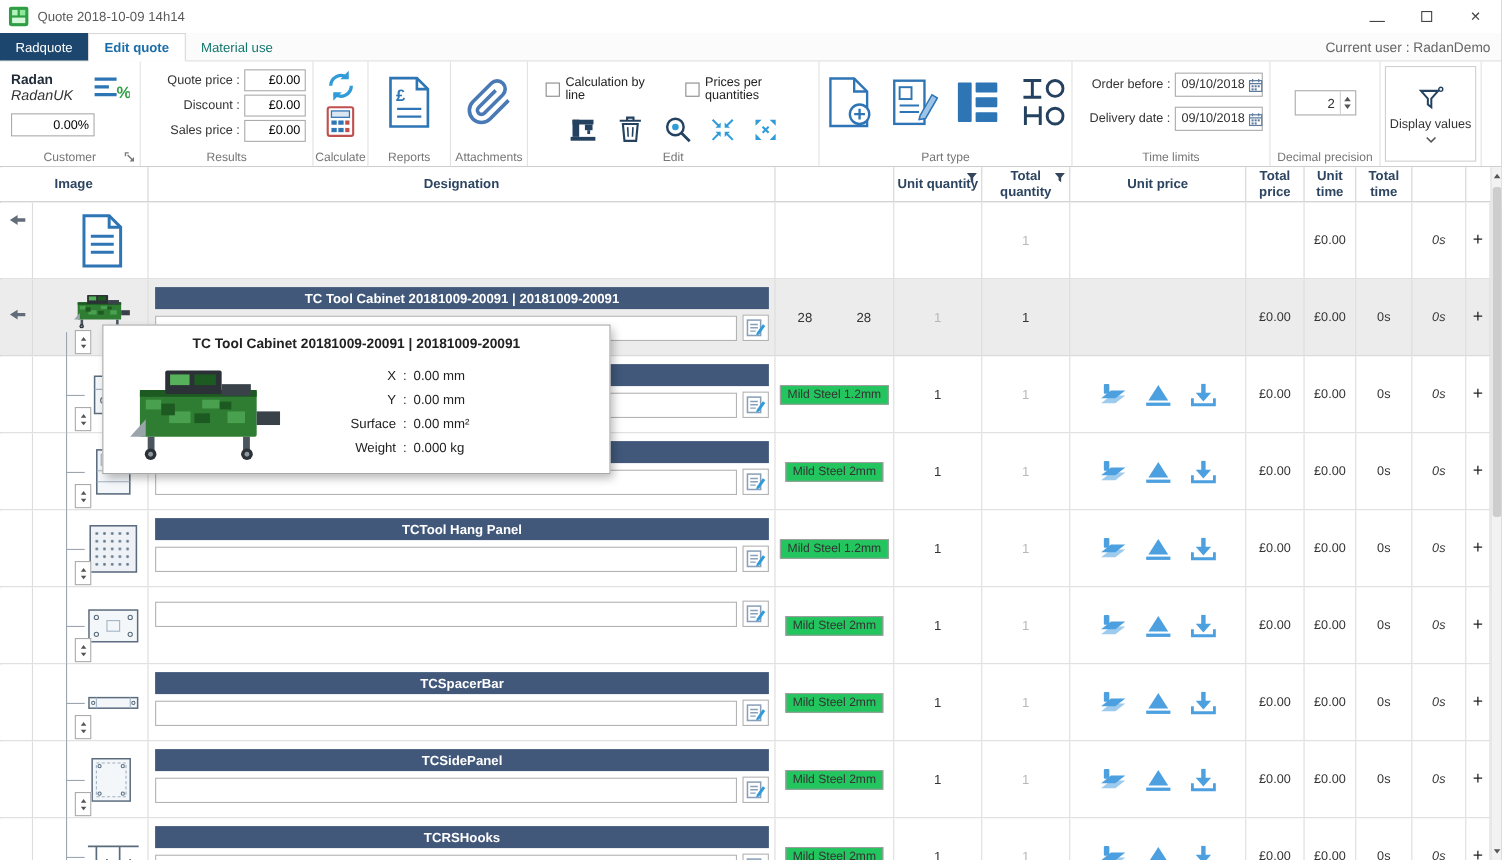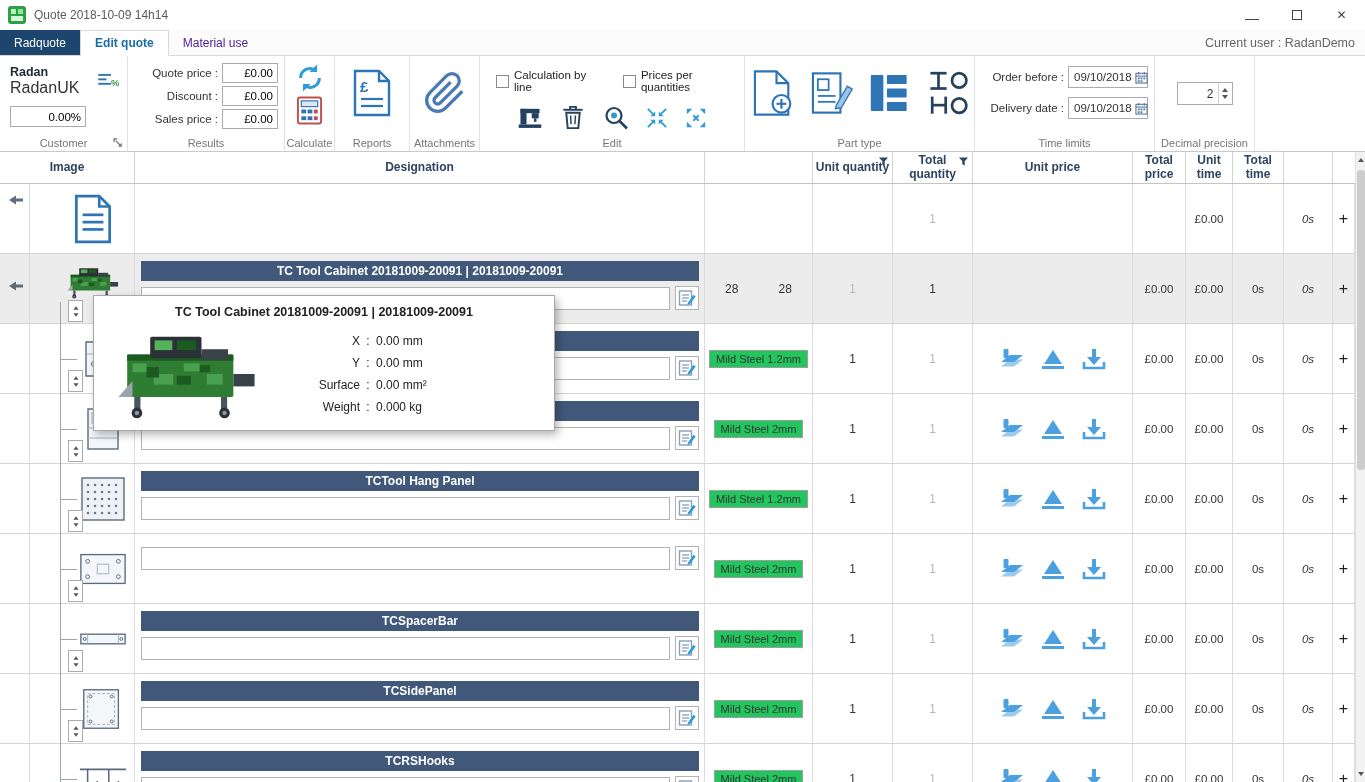--- a/index.html
+++ b/index.html
@@ -15,33 +15,33 @@
   .titlebar { height:30px; display:flex; align-items:center; padding-left:8px; background:#fff; position:relative; }
   .app-ic { width:18px; height:18px; margin-right:8px; }
   .title-text { color:#5a5a5a; font-size:12px; }
   .win-btns { position:absolute; right:1px; top:1px; display:flex; height:28px; }
   .win-btn { width:45px; display:flex; align-items:center; justify-content:center; color:#444; font-size:12px; cursor:default; }
   .wb-min { width:14px; border-bottom:1px solid #444; height:1px; display:inline-block; margin-top:8px; }
   .wb-max { width:10px; height:10px; border:1px solid #444; display:inline-block; }
 
   
   .tabbar { height:26px; display:flex; align-items:stretch; background:#fbfbfb; border-bottom:1px solid #d8d8d8; }
-  .tab { display:flex; align-items:center; padding:0 14px; font-size:12px; color:#4c1d95; }
+  .tab { display:flex; align-items:center; padding:0 14px; font-size:12px; color:#0f766e; }
   .tab.dark { background:#1d466e; color:#fff; }
   .tab.active { background:#fff; border:1px solid #d8d8d8; border-bottom:1px solid #fff; margin-bottom:-1px; color:#1a6da8; font-weight:bold; }
   .current-user { margin-left:auto; align-self:center; padding-right:10px; color:#666; font-size:12.5px; }
 
   
   .ribbon { height:96px; display:flex; background:#fff; border-bottom:1px solid #c9c9c9; }
   .group { position:relative; border-right:1px solid #e2e2e2; padding:5px 6px 16px 6px; }
   .group-label { position:absolute; bottom:2px; left:0; right:0; text-align:center; font-size:11px; color:#767676; white-space:nowrap; }
   .g-customer { width:128px; }
   .cust-row { display:flex; align-items:flex-start; gap:18px; padding:4px 2px 0 4px; }
   .cust-name { font-weight:bold; color:#1f2a36; font-size:12.5px; }
-  .cust-acc { color:#333; font-size:16px; }
+  .cust-acc { color:#333; font-size:13px;font-style:italic; }
   .i-pct { width:34px; height:26px; margin-top:2px; }
   .cust-pct-box { width:76px; height:21px; border:1px solid #ababab; font-size:11.5px; text-align:right; padding:0 4px; margin:9px 0 0 4px; background:#fff; }
   .launcher { position:absolute; right:4px; bottom:3px; width:10px; height:10px; }
 
   .g-results { width:157px; padding-top:7px; }
   .res-row { display:flex; align-items:center; margin-bottom:3px; }
   .res-label { flex:1; text-align:right; padding-right:4px; font-size:11.5px; color:#333; }
   .res-box { width:56px; height:20px; border:1px solid #ababab; font-size:11.5px; text-align:right; padding:0 4px; background:#fff; font-family:inherit; }
 
   .big-btn { display:flex; flex-direction:column; align-items:center; justify-content:flex-start; height:100%; padding-top:2px; gap:3px; cursor:default; }
@@ -444,20 +444,36 @@
     <div class="spinbox">
       <span class="val">2</span>
       <span class="spin-arrows">
           <i class="tri-up"></i>
           <i class="tri-dn"></i>
         </span>
     </div>
     <div class="group-label">Decimal precision</div>
   </div>
 
+  <div class="group g-display">
+    <div class="display-btn">
+      <span class="i-dispfilter" data-icon="display-filter-icon">
+          <svg viewBox="0 0 26 26">
+            <path d="M3 5h17l-6.8 7.6V21l-3.4-2.6v-5.8z" fill="none" stroke="#24425f" stroke-width="2"></path>
+            <circle cx="22.5" cy="3.5" r="2" fill="none" stroke="#24425f" stroke-width="1.4"></circle>
+          </svg>
+        </span>
+      <span class="disp-label">Display values</span>
+      <span class="i-chev" data-icon="chevron-down-icon">
+          <svg viewBox="0 0 10 6">
+            <path d="M1 1l4 4 4-4" fill="none" stroke="#555" stroke-width="1.4"></path>
+          </svg>
+        </span>
+    </div>
+  </div>
 
   <div style="flex:1"></div>
 </div>
 
 <div class="thead grid">
   <div class="hcell image">Image</div>
   <div class="hcell">Designation</div>
   <div class="hcell"></div>
   <div class="hcell">
       <span>Unit quantity</span>

